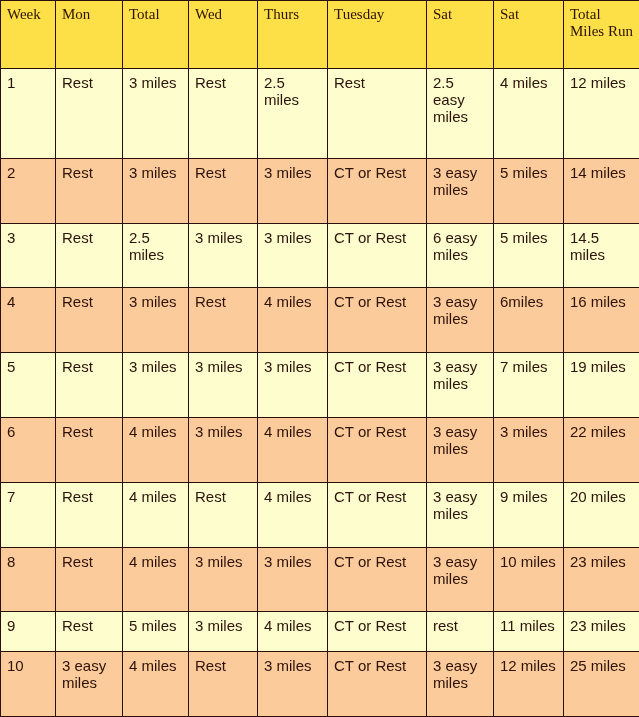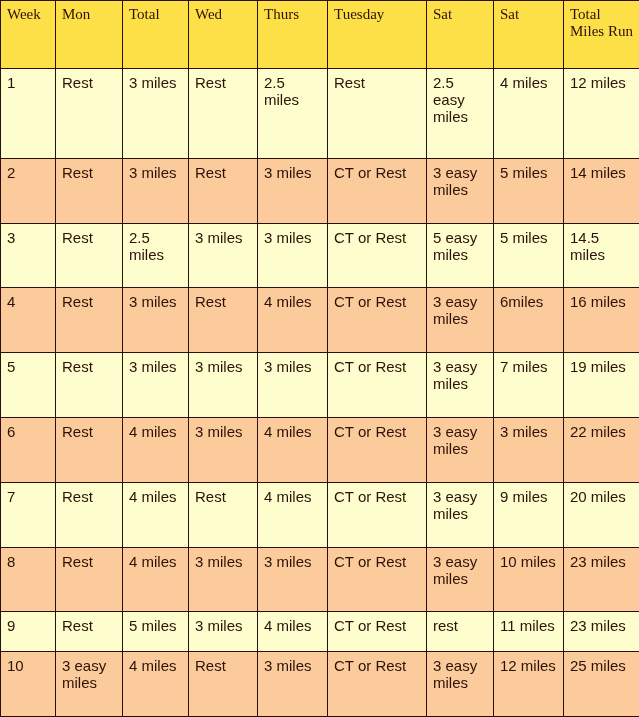--- a/index.html
+++ b/index.html
@@ -112,21 +112,21 @@
         <td>5 miles</td>
         <td>14 miles</td>
       </tr>
       <tr class="row-cream">
         <td>3</td>
         <td>Rest</td>
         <td>2.5 miles</td>
         <td>3 miles</td>
         <td>3 miles</td>
         <td>CT or Rest</td>
-        <td>5 easy miles</td>
+        <td>6 easy miles</td>
         <td>5 miles</td>
         <td>14.5 miles</td>
       </tr>
       <tr class="row-peach">
         <td>4</td>
         <td>Rest</td>
         <td>3 miles</td>
         <td>Rest</td>
         <td>4 miles</td>
         <td>CT or Rest</td>

